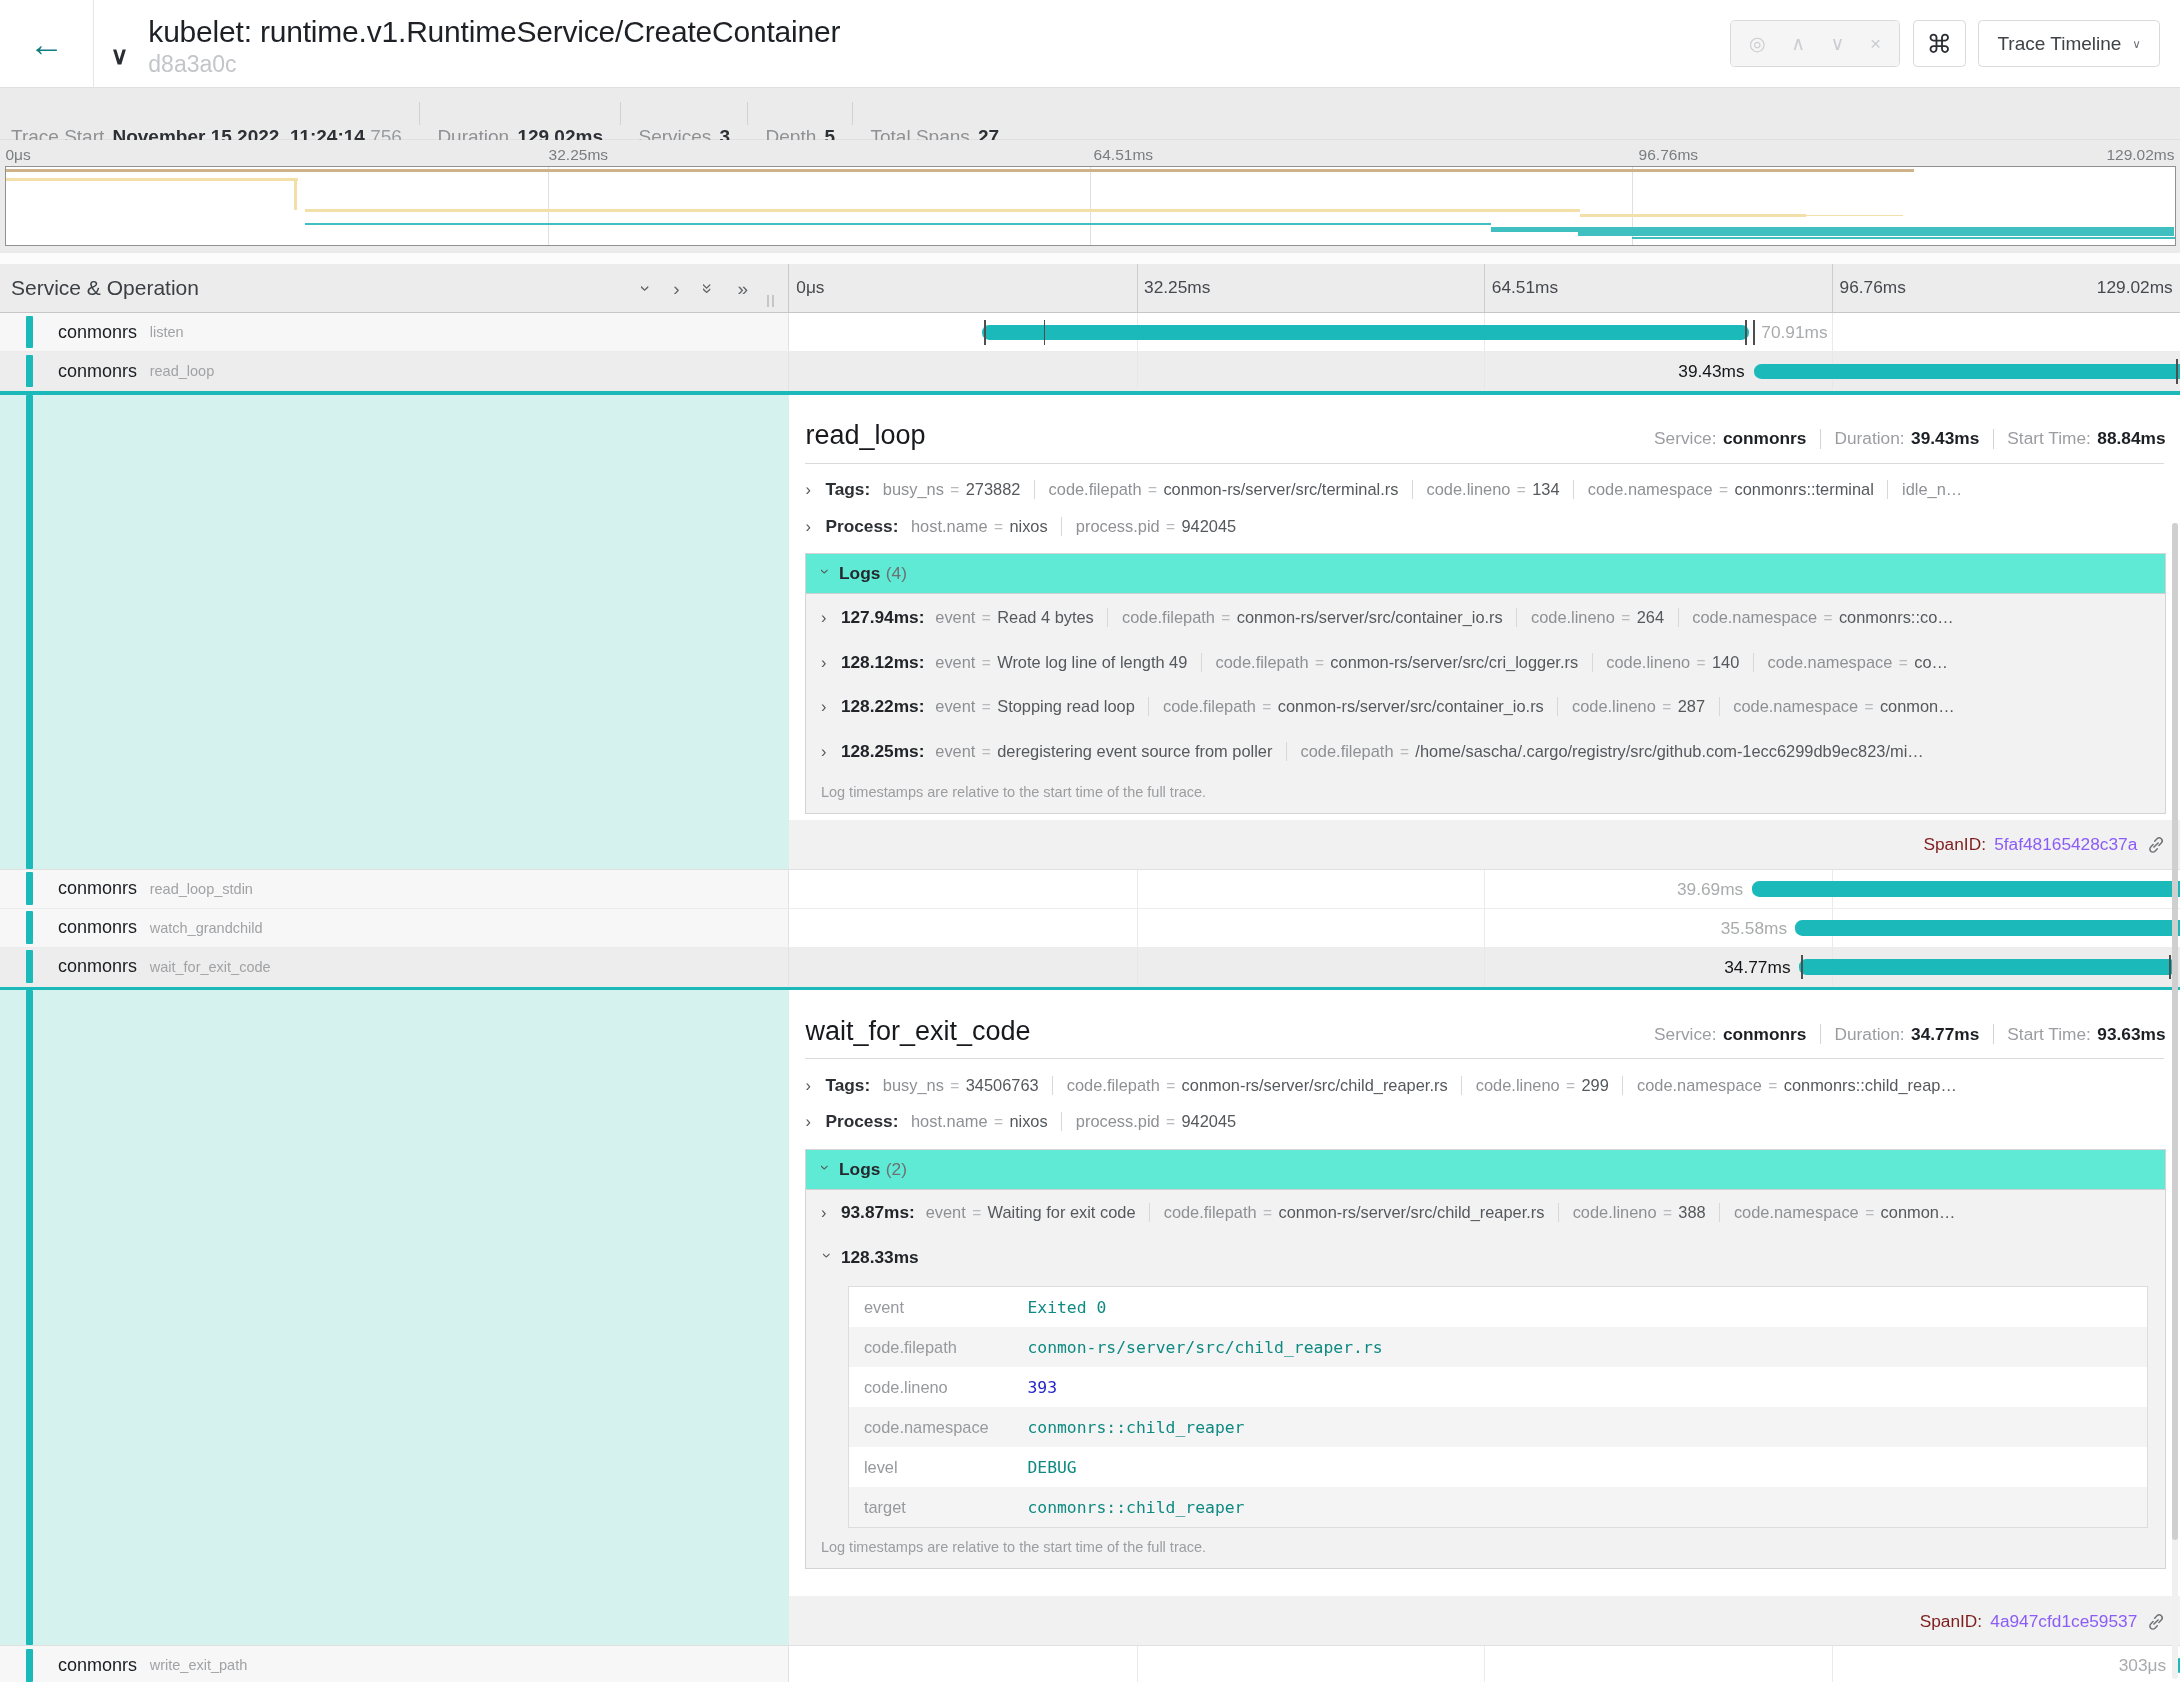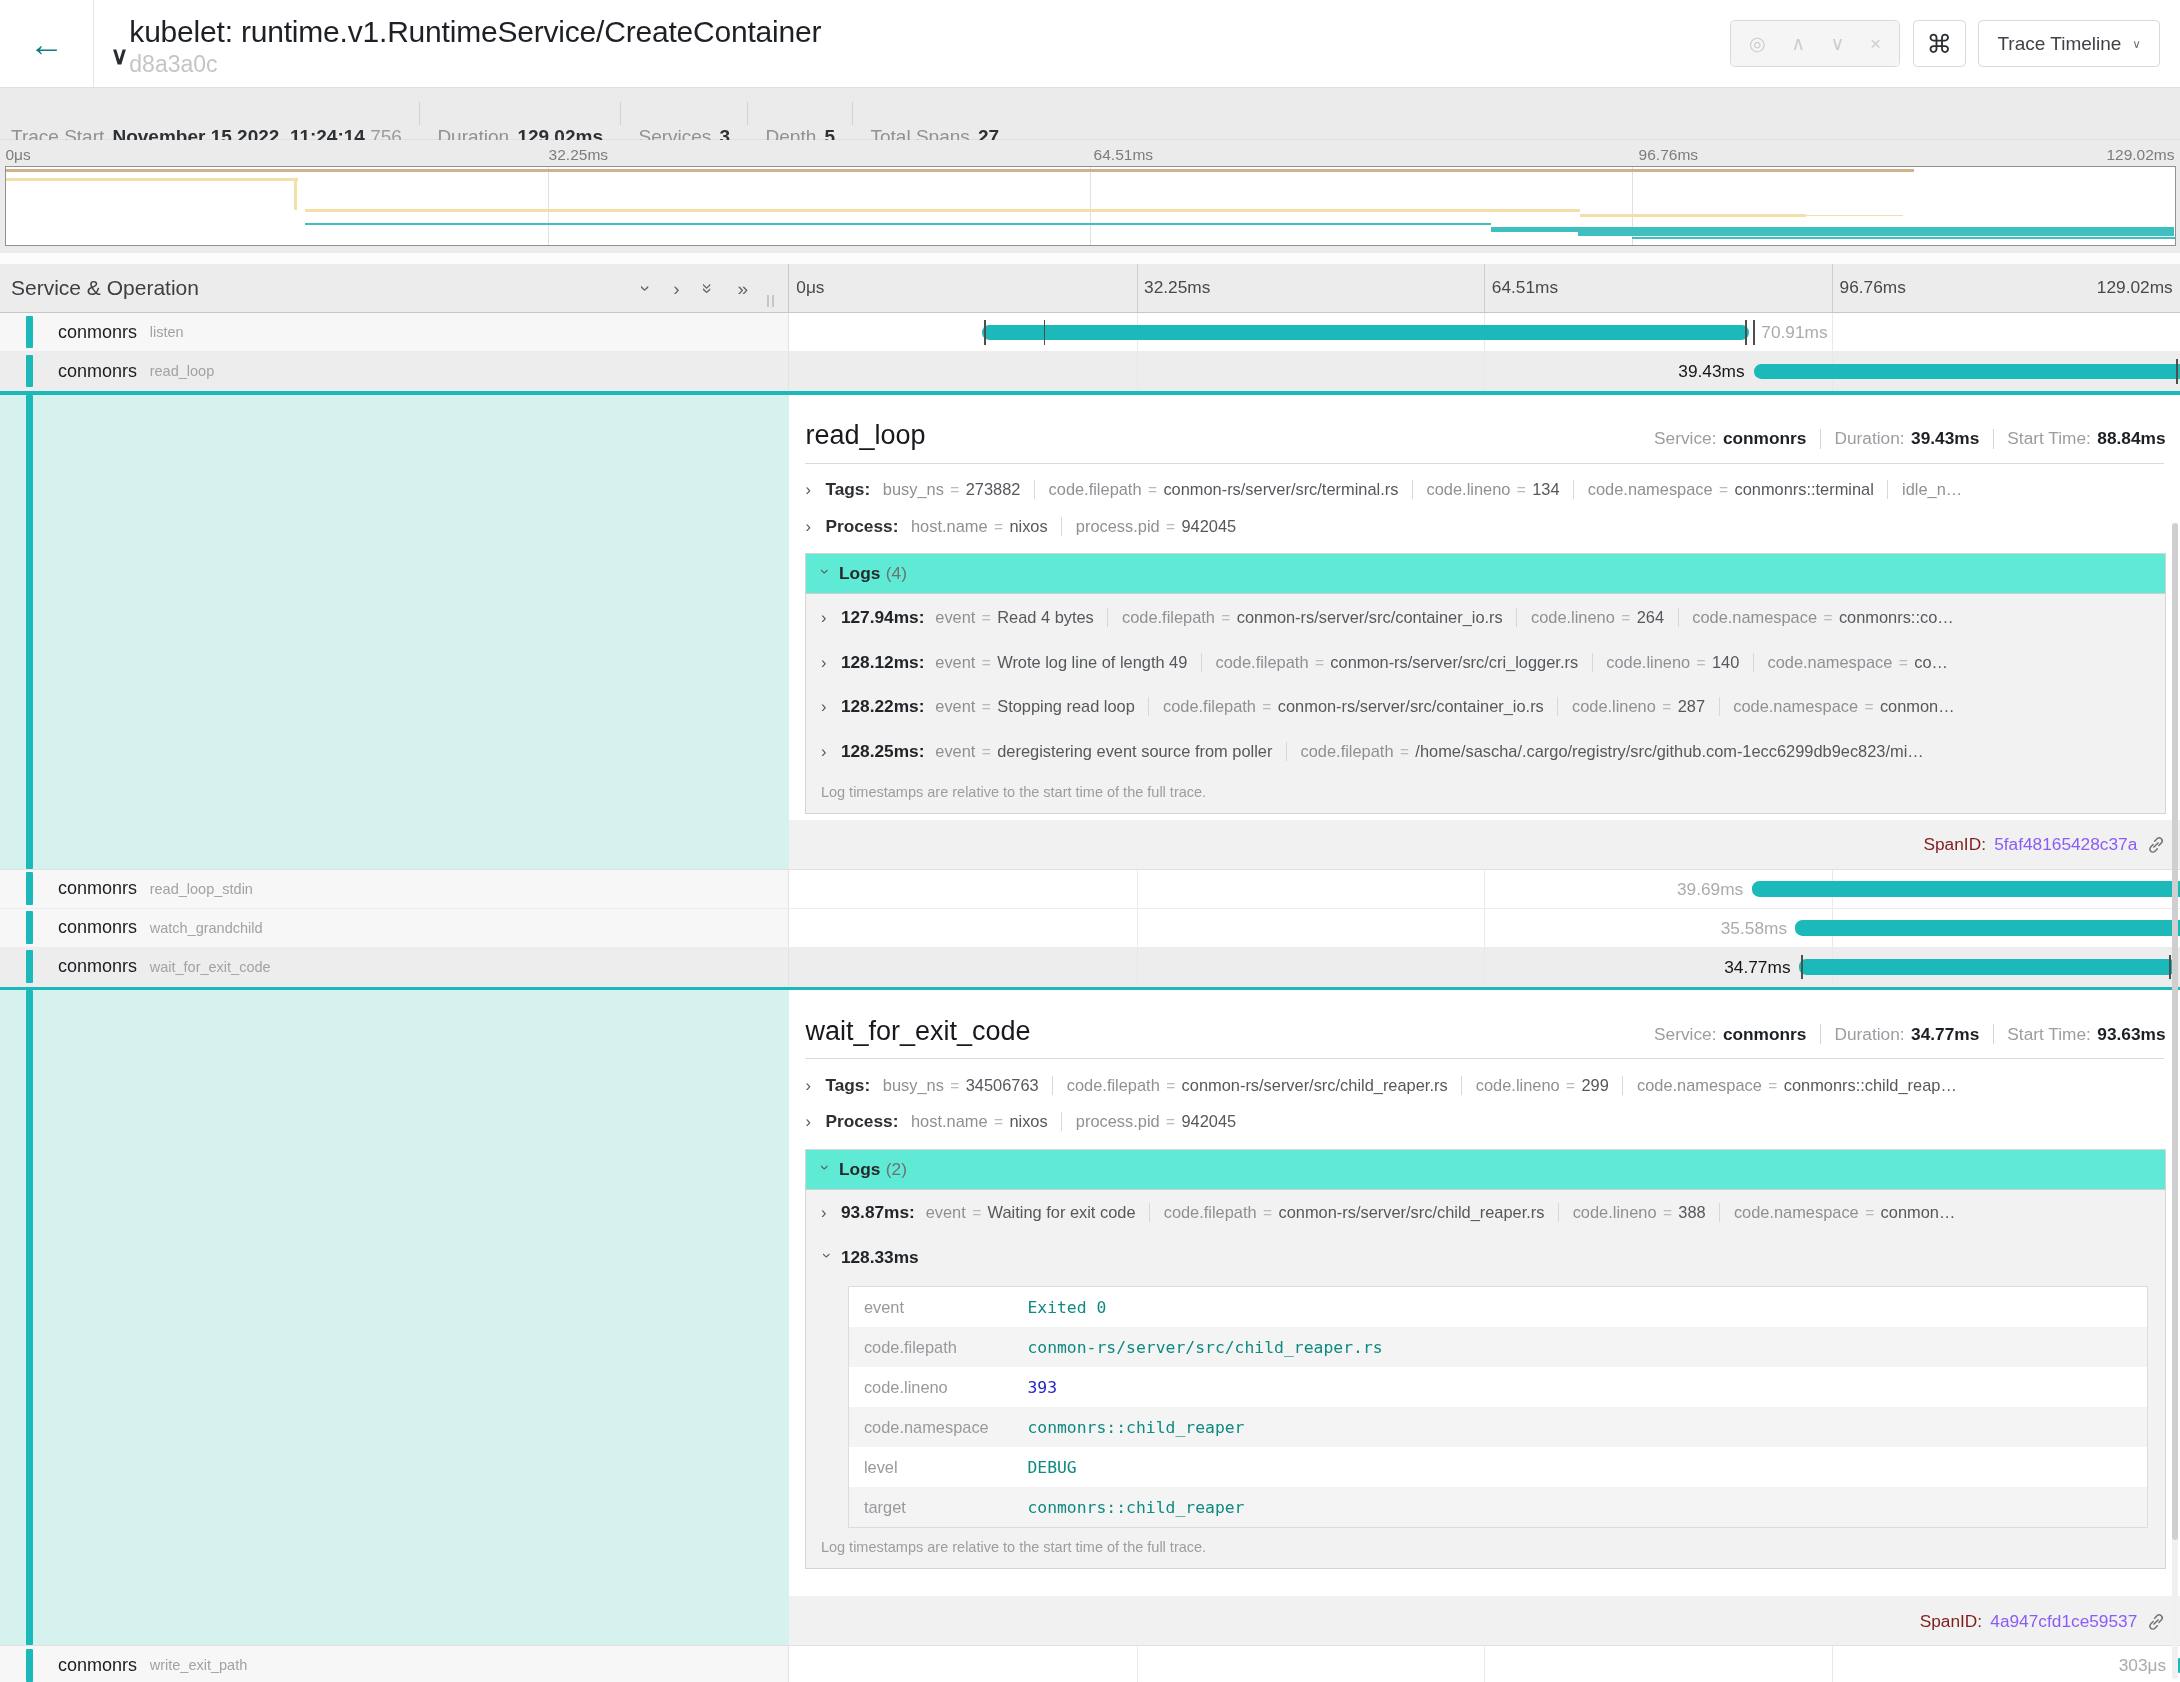--- a/index.html
+++ b/index.html
@@ -6,21 +6,21 @@
   html,body { background:#fff; }
   body { font-family:"Liberation Sans", sans-serif; color:#3a3d42; }
   .app { position:relative; width:2180px; height:1683px; overflow:hidden; background:#fff; }
 
   
   .topbar { position:relative; height:87px; background:#fff; display:flex; align-items:stretch; }
   .back-col { width:94px; border-right:0.9px solid #e6e6e6; display:flex; align-items:center; justify-content:center; }
   .back-arrow { font-size:35px; color:#0e7c80; line-height:1; }
   .title-collapser { display:flex; align-items:center; margin-left:16.4px; }
   .big-chev { font-size:24.5px; font-weight:700; color:#2a2e32; margin-top:23.6px; }
-  .titles { margin-left:1px; padding-top:14.5px; }
+  .titles { margin-left:20px; padding-top:14.5px; }
   .page-title { font-size:30px; font-weight:500; color:#1d2126; letter-spacing:-0.2px; }
   .trace-id { font-size:23px; color:#c3c5c8; margin-top:2.7px; }
   .top-right { position:absolute; right:20px; top:20px; display:flex; gap:12.7px; align-items:center; }
   .find-wrap { display:flex; border:0.9px solid #d9d9d9; border-radius:4.5px; overflow:hidden; background:#fff; height:47px; }
   .find-input { border:none; outline:none; width:452px; padding:0 16.4px; font-size:19px; color:#444; font-family:"Liberation Sans",sans-serif; }
   .find-input::placeholder { color:#c4c6c9; }
   .find-icons { background:#f5f5f5; display:flex; align-items:center; padding:0 18px; gap:25.5px; color:#cbcdd0; font-size:19px; }
   .icon-btn { width:53px; height:47px; border:0.9px solid #d9d9d9; border-radius:4.5px; background:#fff; font-size:25.5px; color:#2b2e32; display:flex; align-items:center; justify-content:center; }
   .view-btn { height:47px; border:0.9px solid #d9d9d9; border-radius:4.5px; background:#fff; padding:0 18px; display:flex; align-items:center; gap:11px; font-size:19px; color:#3f4247; }
   .vchev { font-size:11.8px; color:#6f7276; }

